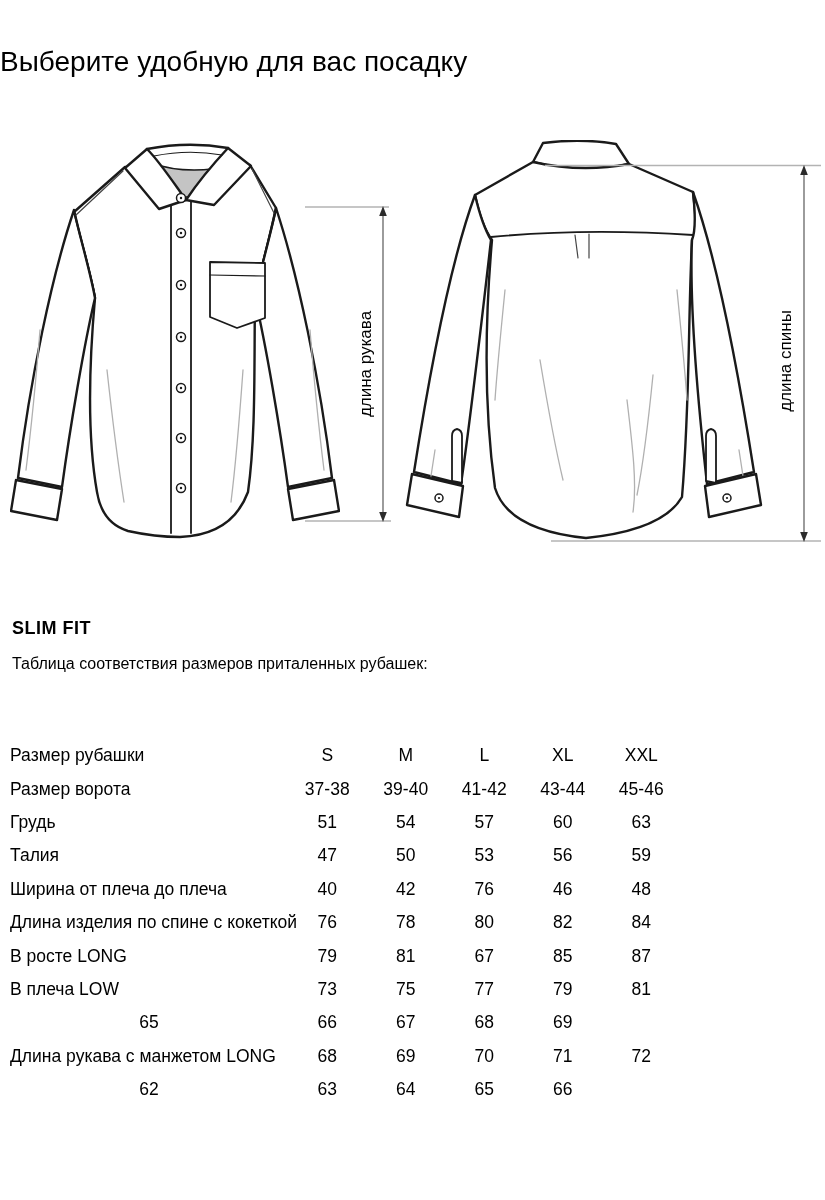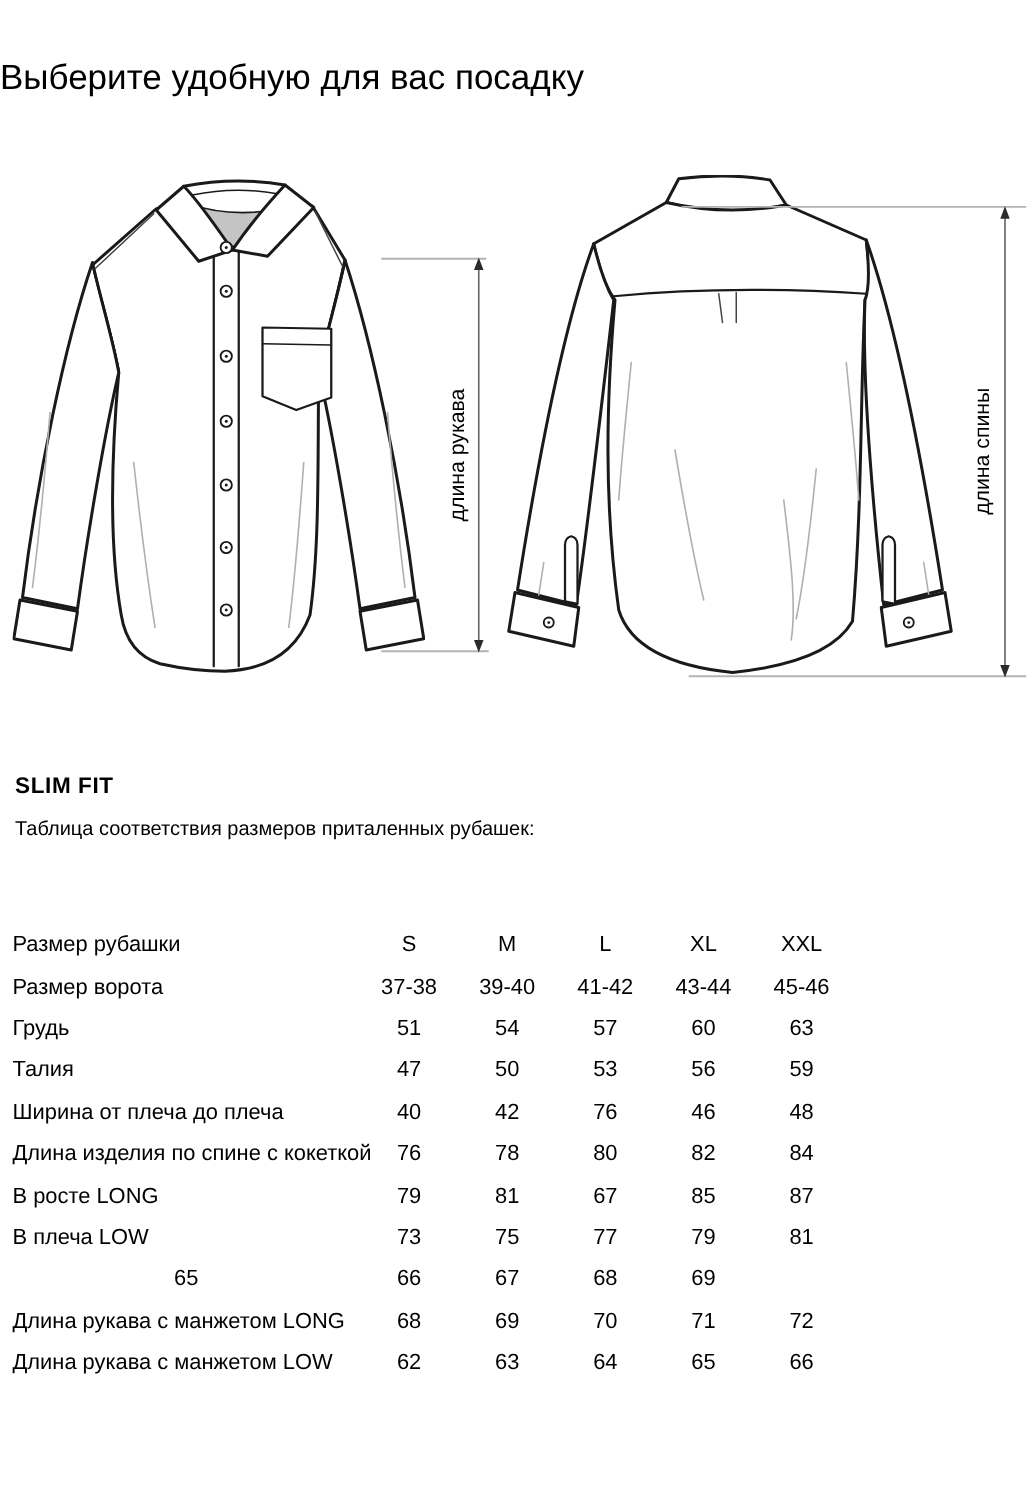--- a/index.html
+++ b/index.html
@@ -247,20 +247,19 @@
     </div>
     <div class="trow">
       <span class="tlabel">Длина рукава с манжетом LONG</span>
       <span class="tval">68</span>
       <span class="tval">69</span>
       <span class="tval">70</span>
       <span class="tval">71</span>
       <span class="tval">72</span>
     </div>
     <div class="trow">
-      <span class="tlabel">Длина рукава с манжетом LOW</span>
       <span class="tval">62</span>
       <span class="tval">63</span>
       <span class="tval">64</span>
       <span class="tval">65</span>
       <span class="tval">66</span>
     </div>
   </div>
 
 </body></html>

